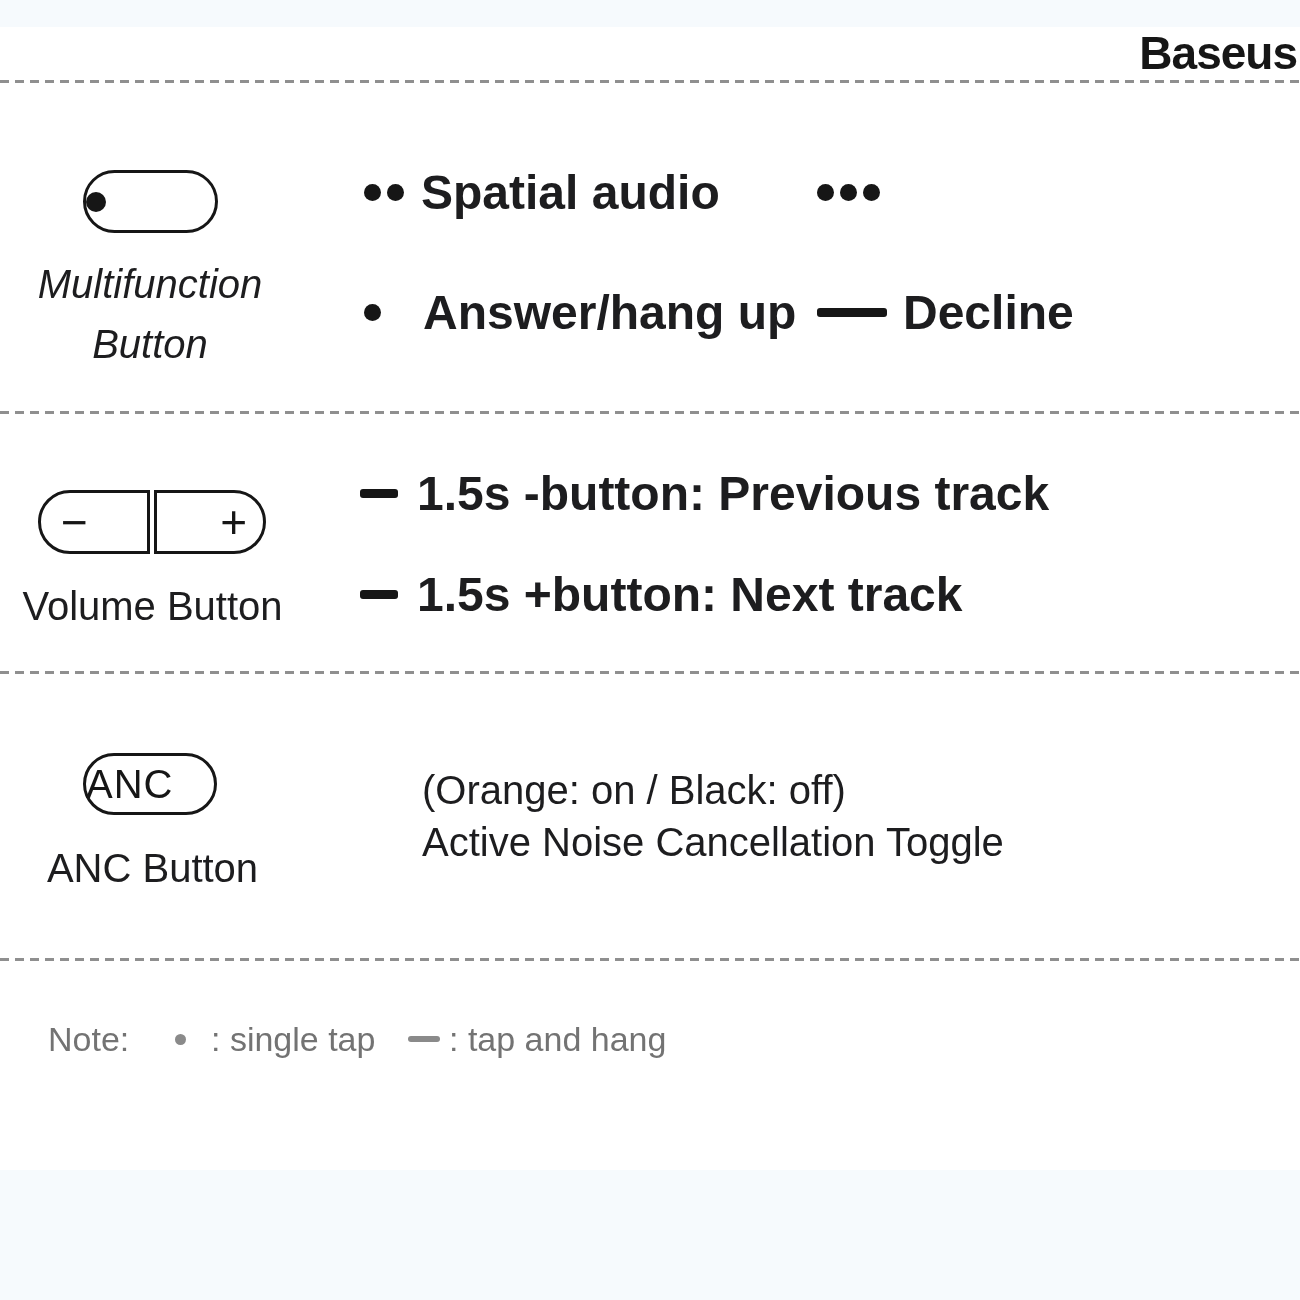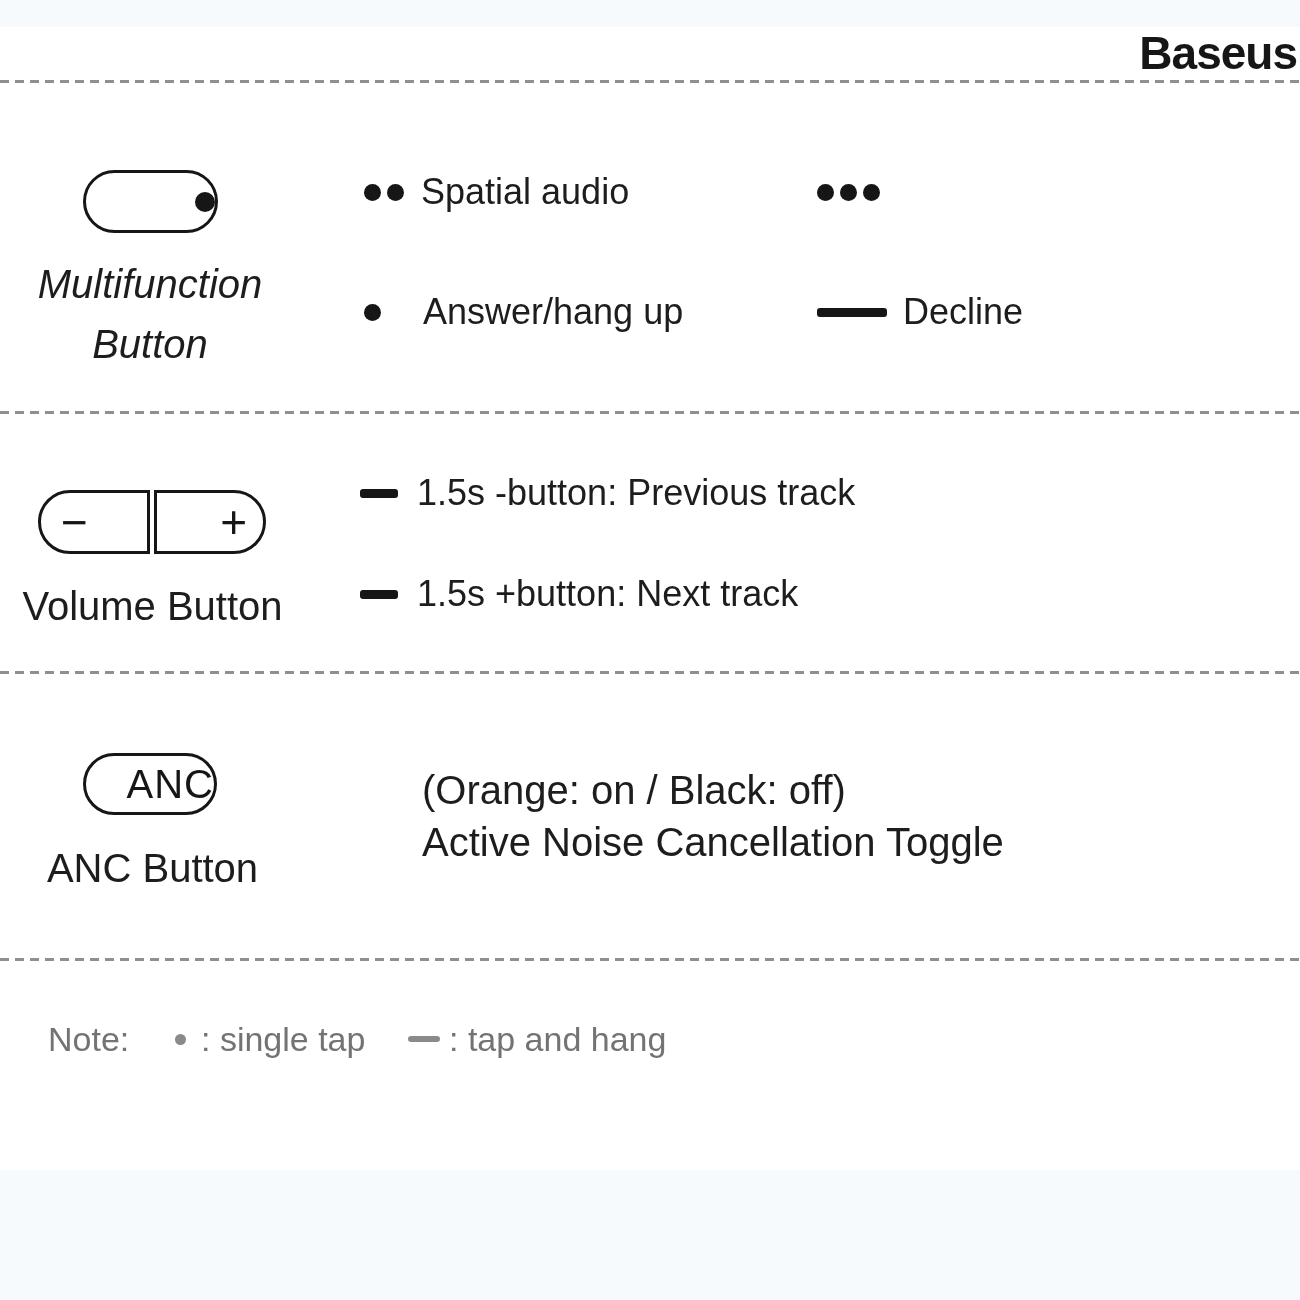--- a/index.html
+++ b/index.html
@@ -36,21 +36,21 @@
   }
 
   
   .pill {
     position: absolute;
     border: 3px solid #161616;
     border-radius: 34px;
     background: #ffffff;
     display: flex;
     align-items: center;
-    justify-content: flex-end;
+    justify-content: flex-start;
   }
   .pill.mfb { left: 83px; top: 170px; width: 135px; height: 63px; }
   .pill.anc { left: 83px; top: 753px; width: 134px; height: 62px; }
 
   .dot {
     display: inline-block;
     background: #161616;
     border-radius: 50%;
   }
   .dot.d20 { width: 20px; height: 20px; }
@@ -93,23 +93,24 @@
   .vol-sign { font-size: 46px; line-height: 1; color: #161616; }
 
   .anc-pill-text { font-size: 40px; color: #161616; letter-spacing: 1px; }
 
   
   .legend-row {
     position: absolute;
     height: 48px;
     display: flex;
     align-items: center;
-    font-size: 36px;
+    font-size: 48px;
     color: #1d1d1f;
     white-space: nowrap;
+    font-weight: bold;
   }
   .icon-group { display: inline-flex; align-items: center; gap: 6px; }
 
   .desc-block {
     position: absolute;
     left: 422px;
     top: 764px;
     font-size: 40px;
     line-height: 52px;
     color: #1d1d1f;
@@ -202,19 +203,19 @@
 
 <div class="desc-block">
   <div>(Orange: on / Black: off)</div>
   <div>Active Noise Cancellation Toggle</div>
 </div>
 
 <div class="note-item" style="left:48px">Note:</div>
 
 <div class="note-item" style="left:175px">
   <span class="dot d11" style="background:#8a8a8a"></span>
-  <span style="margin-left:15px">: single tap</span>
+  <span style="margin-left:25px">: single tap</span>
 </div>
 
 <div class="note-item" style="left:408px">
   <span class="dash-bar note-size"></span>
   <span style="margin-left:9px">: tap and hang</span>
 </div>
 
 </body></html>

